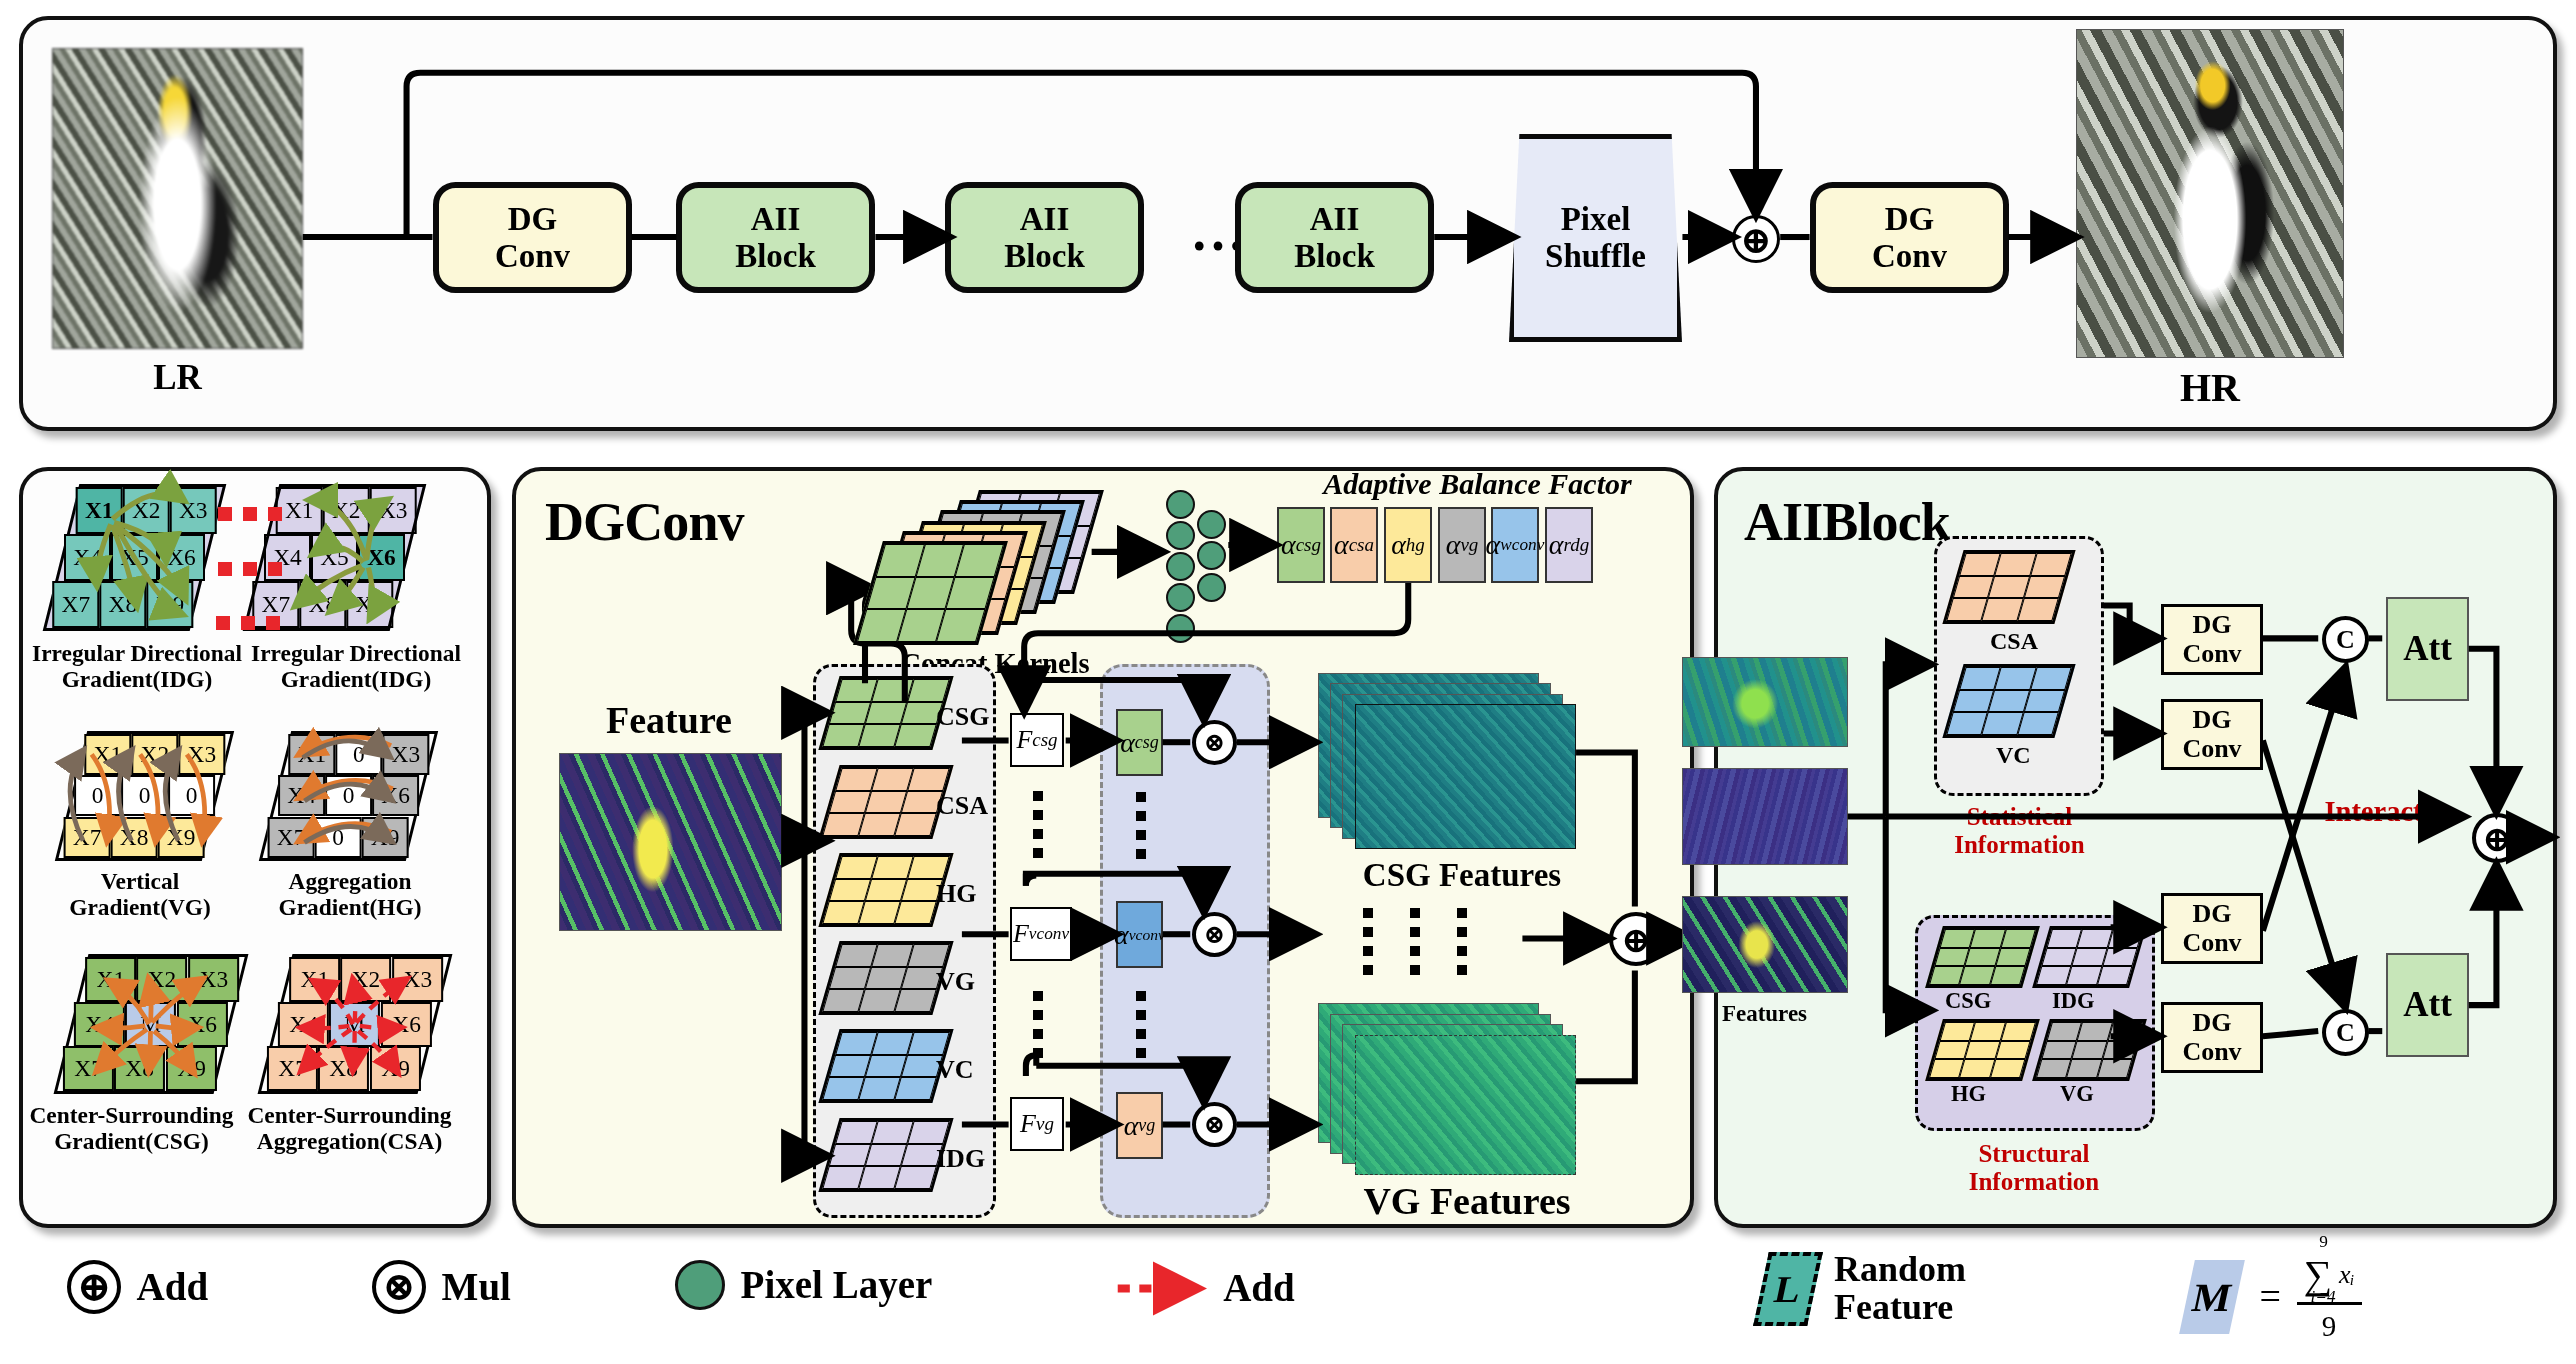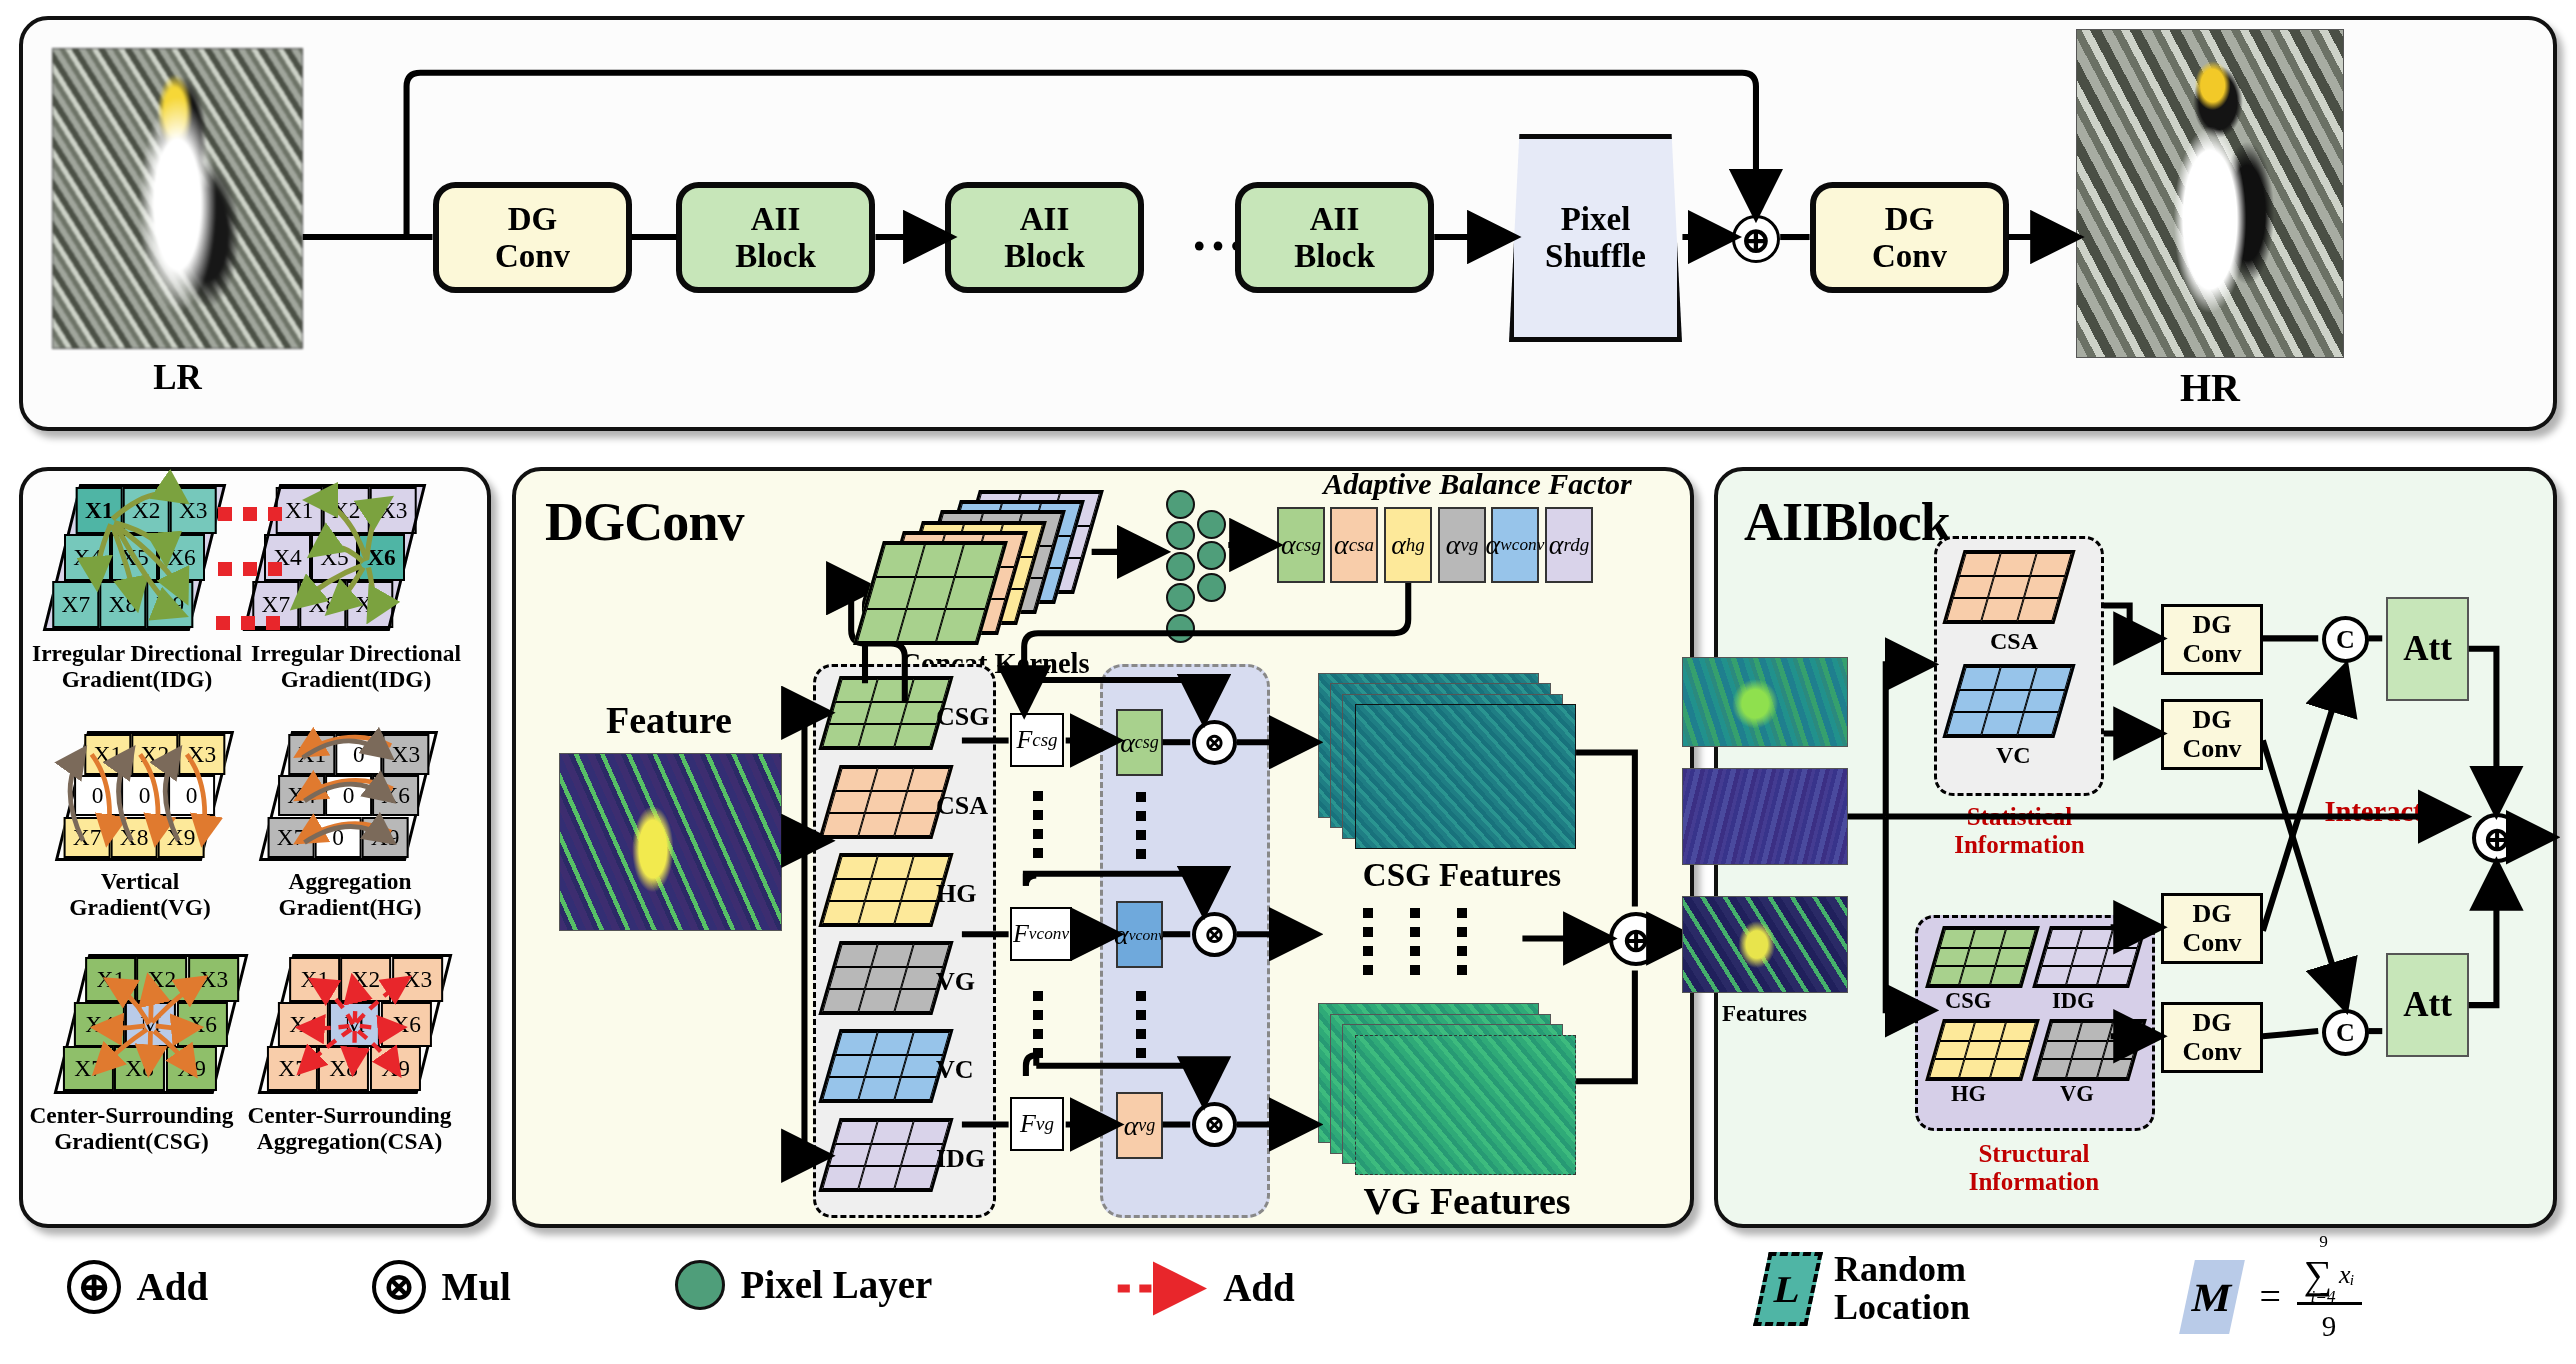--- a/index.html
+++ b/index.html
@@ -843,21 +843,21 @@
     <svg width="102" height="35" style="overflow:visible;" viewBox="0 0 118 40">
       <path d="M2,20 L92,20" stroke="#e8262b" stroke-width="9" stroke-dasharray="14 11" fill="none" marker-end="url(#ahR)"></path>
     </svg>
     <div class="leg-txt" style="margin-left:5.2px;">Add</div>
   </div>
 
 
   <div class="leg-item" style="left:1761px; top:12px;">
     <div class="leg-rand">L</div>
     <div class="leg-txt" style="margin-left:19px; font-size:36px;">Random
-Location</div>
+Feature</div>
   </div>
 
   <div class="leg-item" style="left:2187px; top:12px;">
     <div class="leg-M">M</div>
     <div class="leg-txt" style="margin-left:22.5px; font-weight:normal; font-size:38px;">=</div>
     <div style="margin-left:15.6px; display:inline-flex; flex-direction:column; align-items:center; font-family:'Liberation Serif', serif;">
       <div style="border-bottom:3.5px solid #000; padding:0 7px 3.5px; display:flex; align-items:center; font-size:29px;">
         <span style="position:relative; display:inline-block;">
           <span style="position:absolute; top:-19px; left:15.6px; font-size:17.3px;">9</span>
           <span style="font-size:40px;">∑</span>

